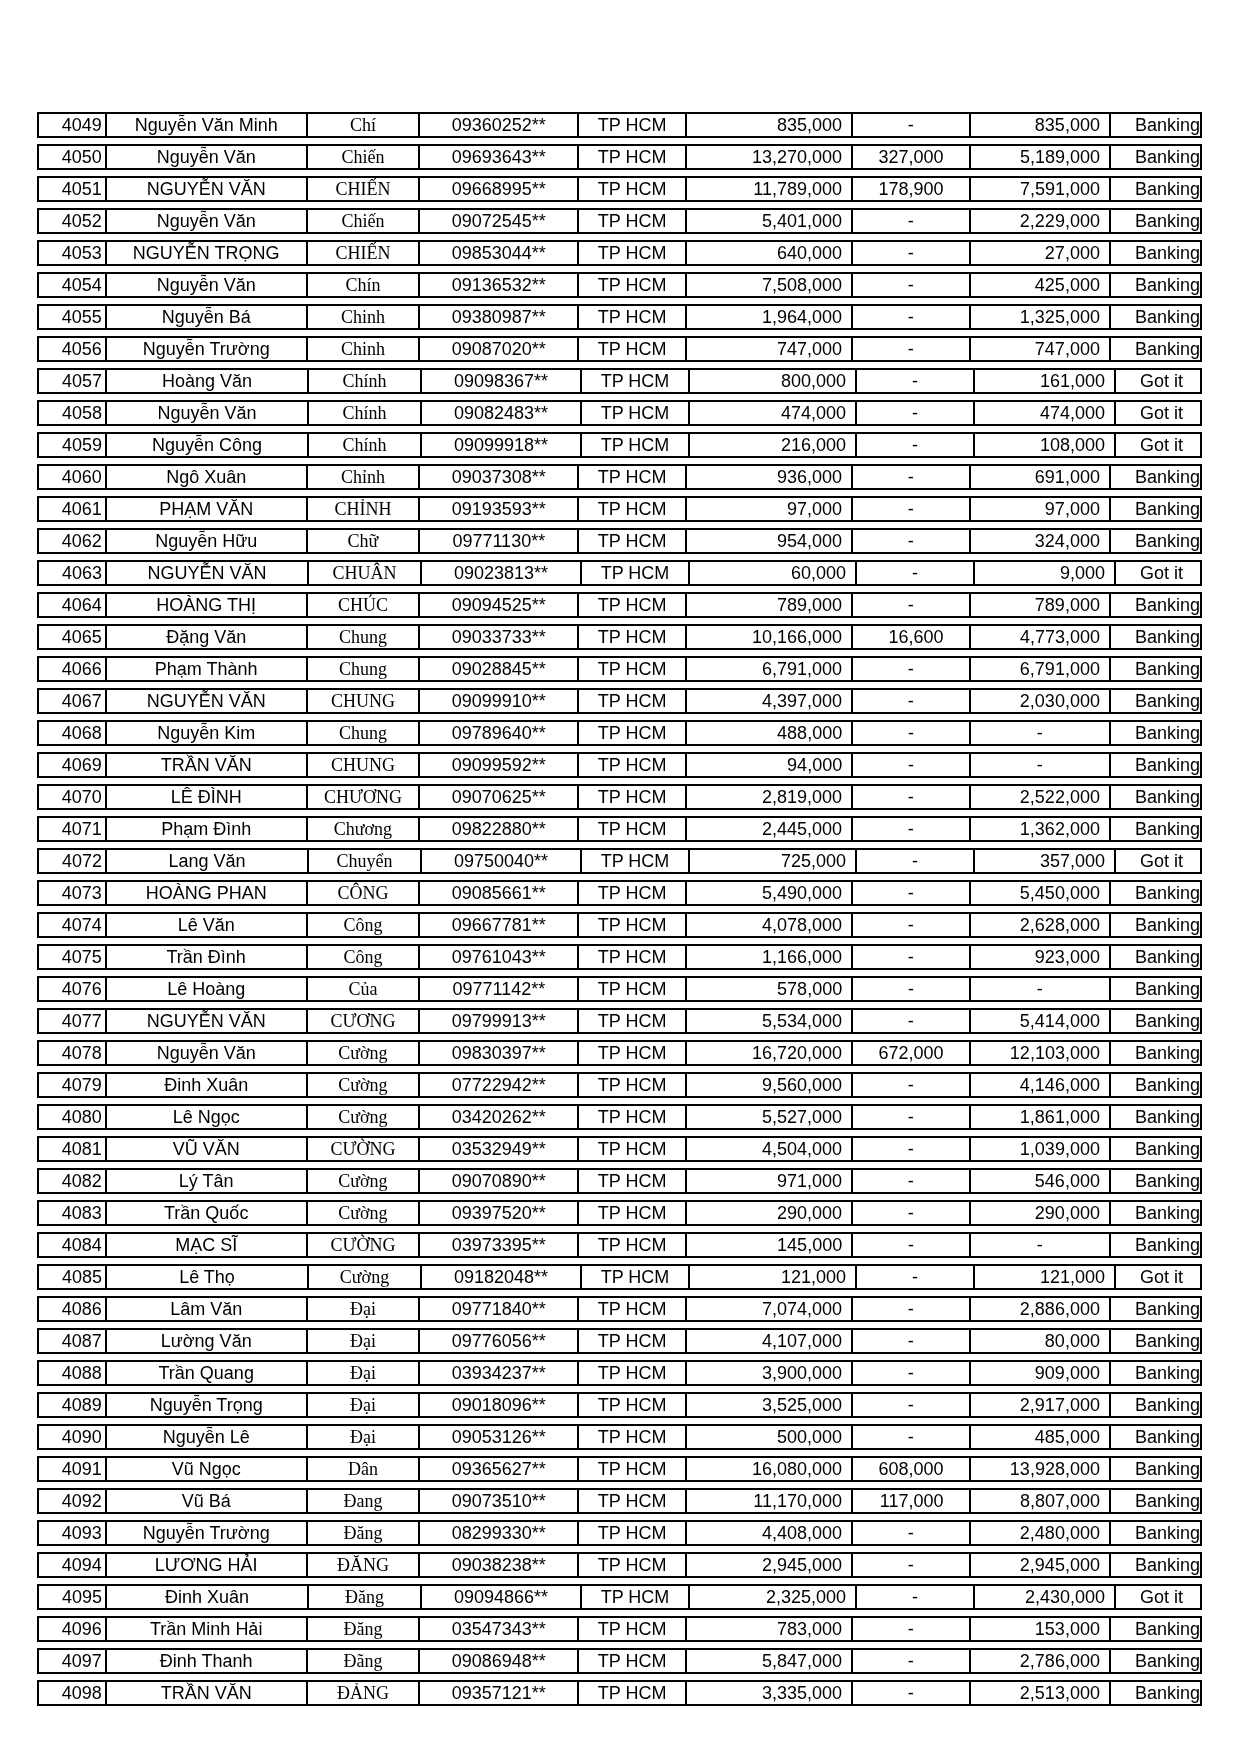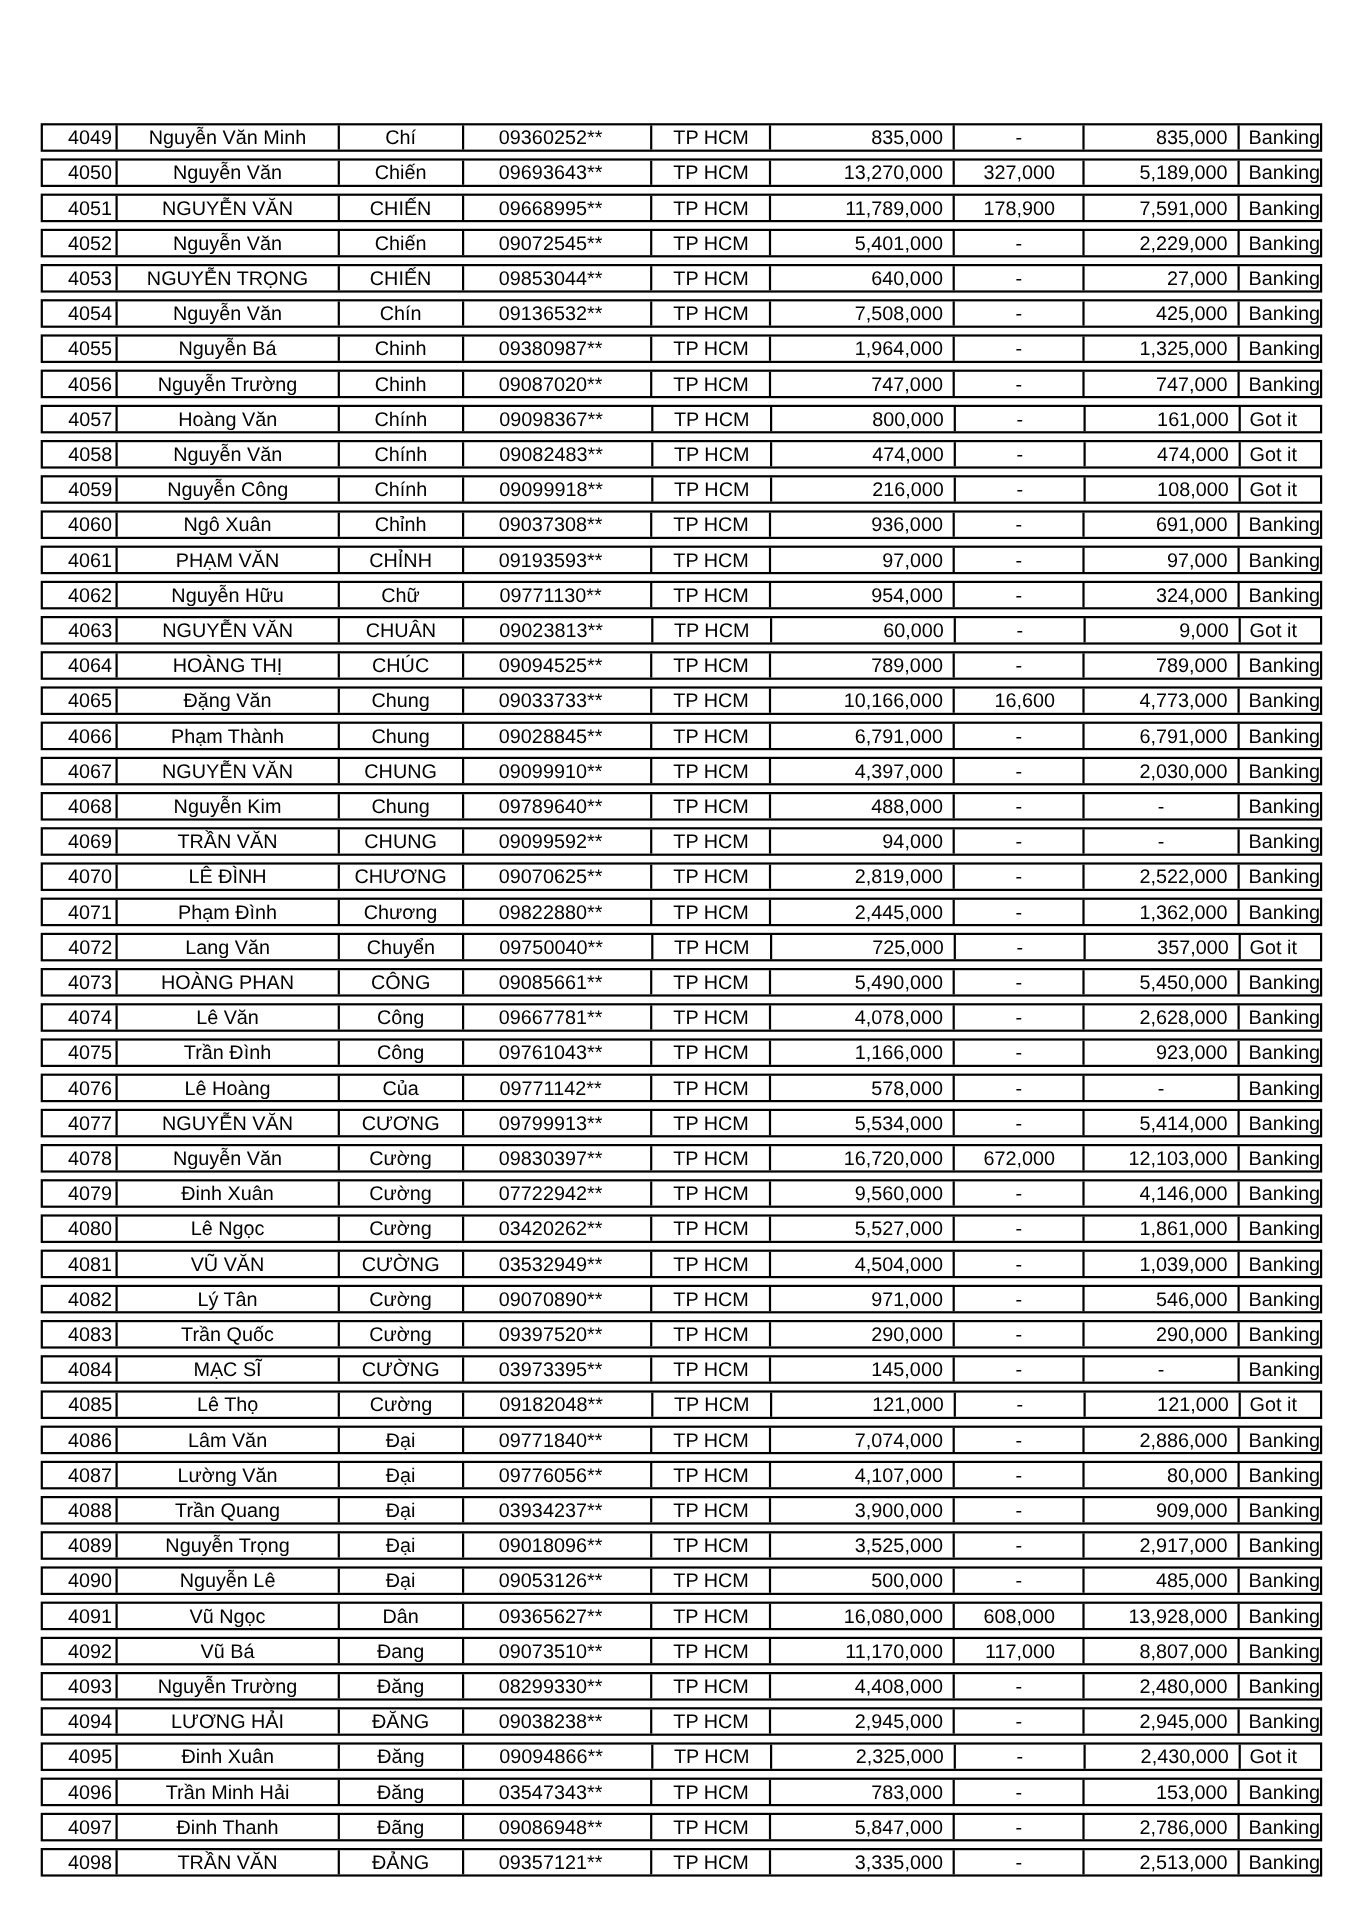--- a/index.html
+++ b/index.html
@@ -41,27 +41,27 @@
     font-size: 18px;
     line-height: 22px;
     white-space: nowrap;
     overflow: visible;
   }
   .cell + .cell {
     border-left: 2px solid #000000;
   }
   .c-id     { width: 66px;  justify-content: flex-end; padding-right: 3px; }
   .c-name   { width: 202px; justify-content: center; }
-  .c-given  { width: 113px; justify-content: center; }
+  .c-given  { width: 113px; justify-content: center; font-family: Liberation Serif, serif; }
   .c-phone  { width: 160px; justify-content: center; }
-  .c-city   { width: 108px; justify-content: center; margin-left: 12px; }
+  .c-city   { width: 108px; justify-content: center; }
   .c-a1     { width: 167px; justify-content: flex-end; padding-right: 9px; }
   .c-a2     { width: 118px; justify-content: flex-end; padding-right: 25px; }
   .c-a3     { width: 141px; justify-content: flex-end; padding-right: 9px; }
-  .c-status { flex: 1;      justify-content: flex-start; padding-left: 8px; }
+  .c-status { flex: 1;      justify-content: flex-start; padding-left: 24px; }
   .cell.dash { justify-content: center; padding-right: 0; padding-left: 0; }
 </style>
 </head>
 <body>
 
 <div id="page">
   <div id="sheet-table">
   <div class="row">
     <div class="cell c-id">4049</div>
     <div class="cell c-name">Nguyễn Văn Minh</div>

